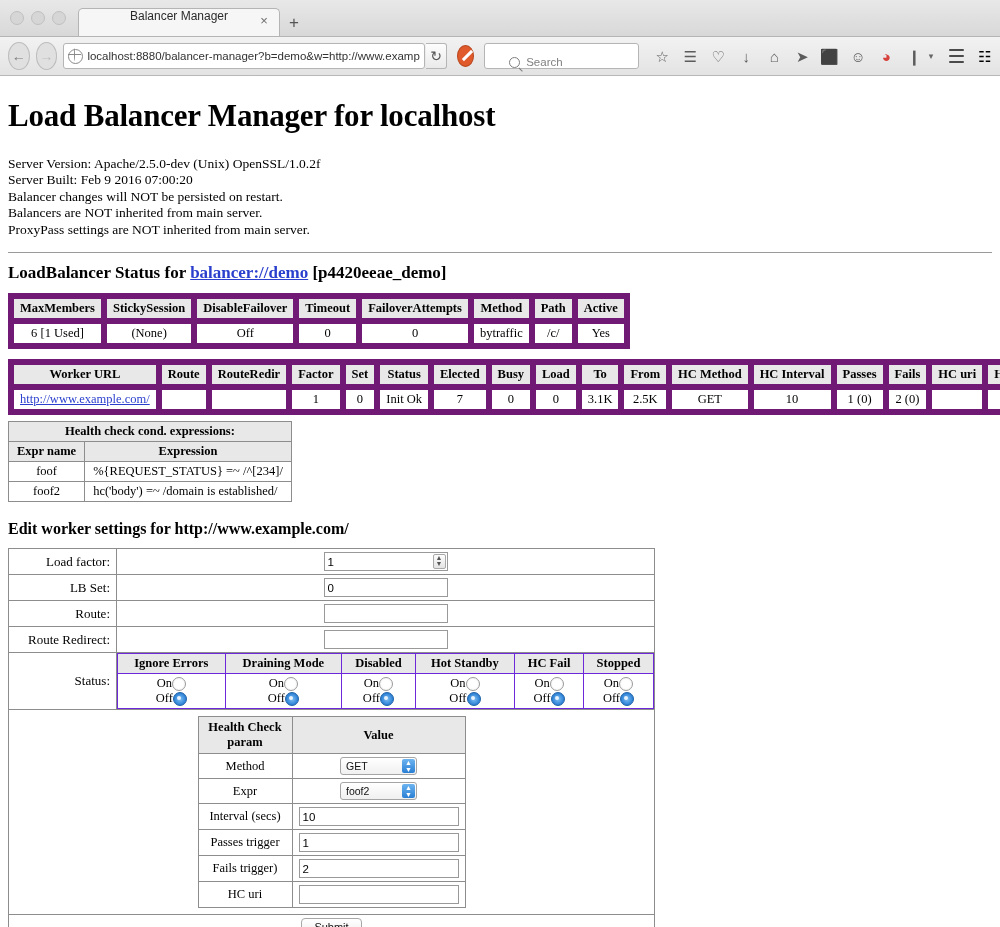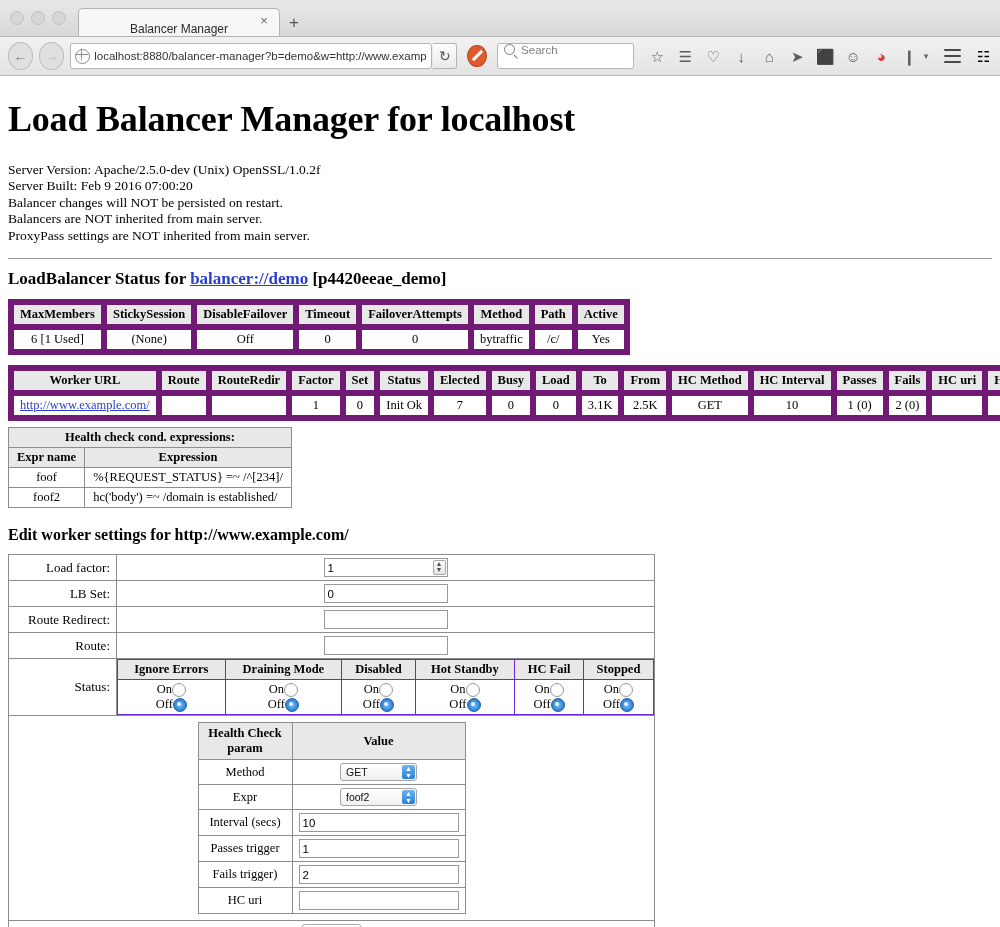--- a/index.html
+++ b/index.html
@@ -48,21 +48,21 @@
   }
   .tab {
     width: 200px;
     height: 27px;
     background: #f6f6f6;
     border: 1px solid #b4b4b4;
     border-bottom: none;
     border-top-left-radius: 5px;
     border-top-right-radius: 5px;
     display: flex;
-    align-items: flex-end;
+    align-items: flex-start;
     justify-content: center;
     position: relative;
     font-size: 12px;
     color: #2b2b2b;
   }
   .tab-title {
     max-width: 150px;
     overflow: hidden;
     white-space: nowrap;
     text-overflow: ellipsis;
@@ -172,22 +172,22 @@
     background: #fff;
     transform: rotate(-45deg);
   }
   .searchbar {
     width: 138px;
     height: 24px;
     background: #ffffff;
     border: 1px solid #b5b5b5;
     border-radius: 3px;
     display: flex;
-    align-items: flex-start;
-    padding: 0 6px;
+    align-items: flex-end;
+    padding: 0 24px;
     gap: 6px;
     font-size: 11.5px;
     color: #808080;
     margin-left: 4px;
   }
   .mag {
     width: 9px; height: 9px;
     border: 1.4px solid #7d7d7d;
     border-radius: 50%;
     position: relative;
@@ -223,21 +223,21 @@
     padding: 18px 8px 0 8px;
     font-family: "Liberation Serif", serif;
     color: #000;
     font-size: 13.5px;
     height: 845px;
     overflow: hidden;
     position: relative;
   }
   h1.page-title {
     font-family: "Liberation Serif", serif;
-    font-size: 36px;
+    font-size: 31px;
     font-weight: bold;
     margin: 4px 0 22px 0;
     letter-spacing: -0.2px;
   }
   .serverinfo {
     font-size: 13.5px;
     line-height: 16.4px;
     margin-bottom: 14px;
   }
   hr.rule {
@@ -608,27 +608,27 @@
           </span>
         </td>
       </tr>
       <tr>
         <td class="lbl">LB Set:</td>
         <td class="cell-center">
           <input class="txt" value="0" style="">
         </td>
       </tr>
       <tr>
-        <td class="lbl">Route Redirect:</td>
+        <td class="lbl">Route:</td>
         <td class="cell-center">
           <input class="txt" value="" style="">
         </td>
       </tr>
       <tr>
-        <td class="lbl">Route:</td>
+        <td class="lbl">Route Redirect:</td>
         <td class="cell-center">
           <input class="txt" value="" style="">
         </td>
       </tr>
       <tr>
         <td class="lbl">Status:</td>
         <td style="padding:0;">
           <table class="status">
             <tbody>
                   <tr>

